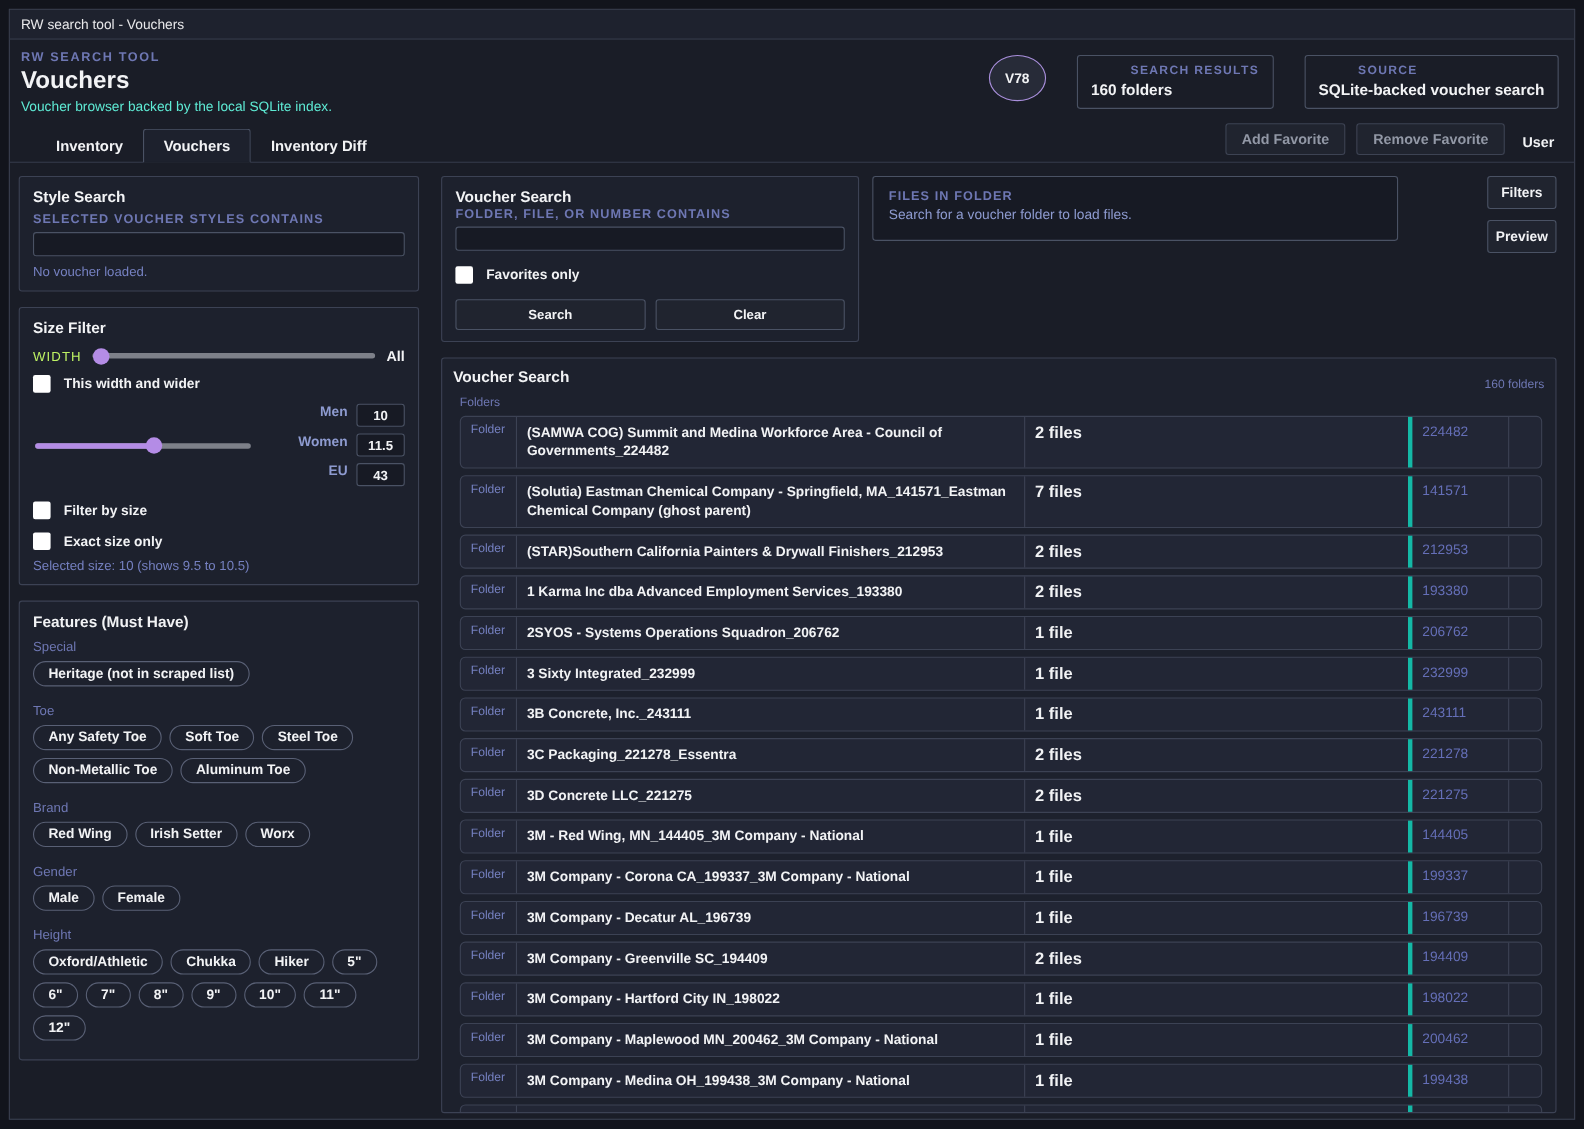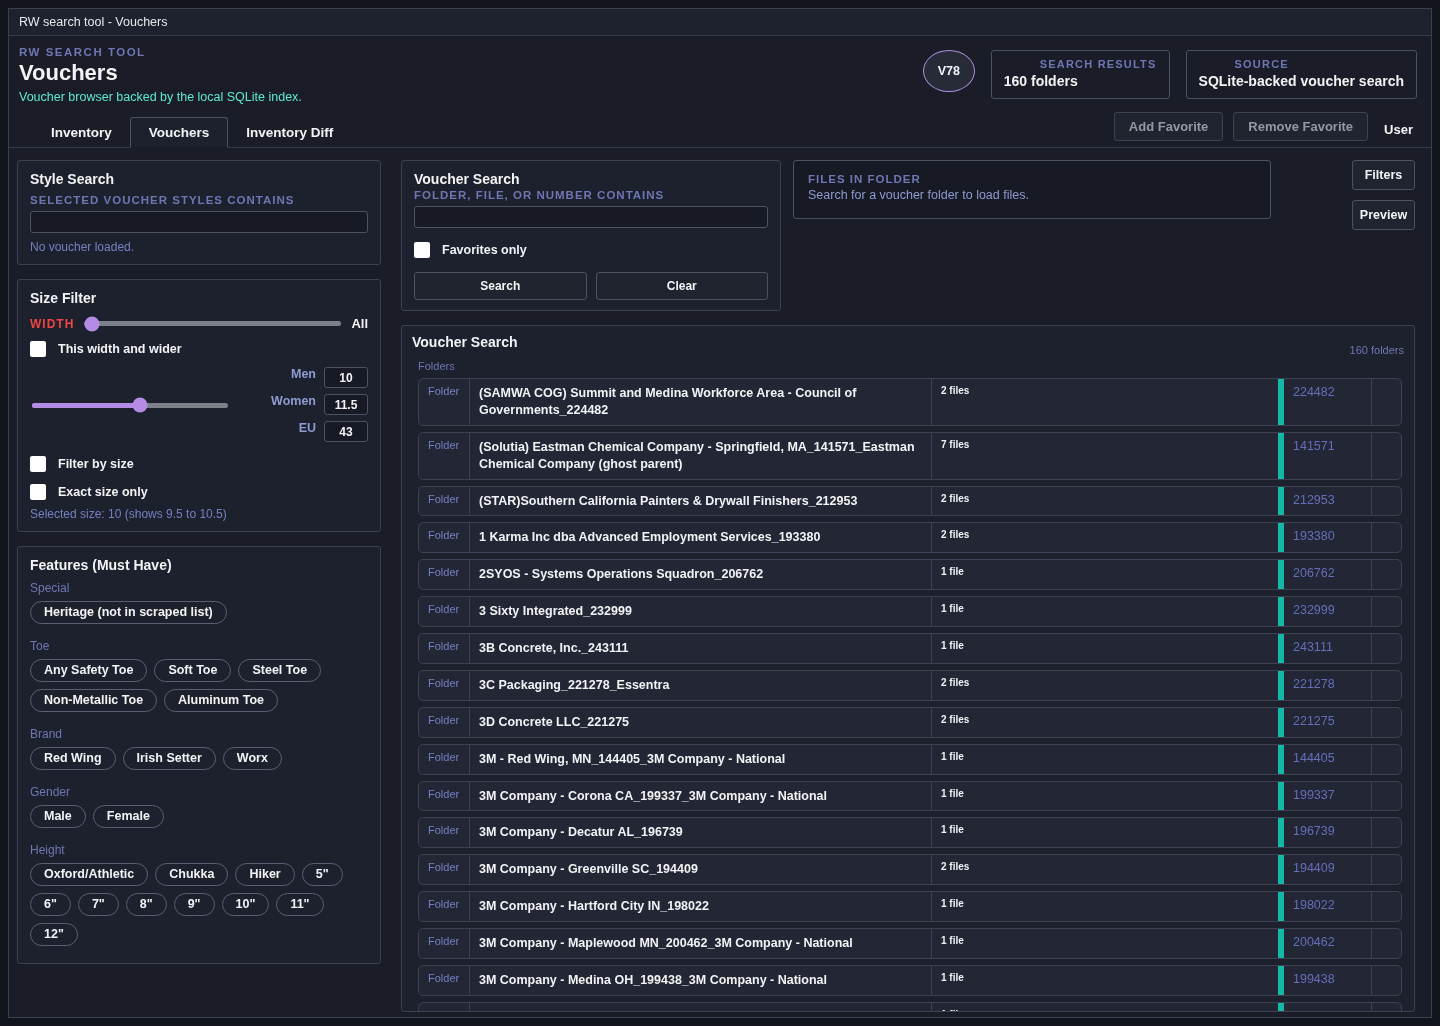--- a/index.html
+++ b/index.html
@@ -6,21 +6,21 @@
   html,body { width:1440px; height:1026px; background:#12141c; font-family:"Liberation Sans", sans-serif; overflow:hidden; }
   .window { position:absolute; left:8px; top:8px; width:1424px; height:1010px; background:#1a1d27; border:1px solid #3a4050; display:flex; flex-direction:column; }
   .titlebar { height:27px; background:#1e222e; border-bottom:1px solid #343a4a; color:#e8e8ea; font-size:12.5px; display:flex; align-items:center; padding:0 10px; flex:0 0 auto; }
 
   
   .header { display:flex; padding:10px 14px 2px 10px; flex:0 0 auto; }
   .hdr-left { flex:1; }
   .caps { color:#6e77b3; font-size:11.5px; font-weight:bold; letter-spacing:1.5px; }
   .hdr-title { color:#f2f3f5; font-size:22px; font-weight:bold; margin-top:2px; }
   .hdr-sub { color:#5eead4; font-size:12.5px; margin-top:4px; }
-  .hdr-right { display:flex; align-items:flex-start; gap:16px; padding-top:4px; }
+  .hdr-right { display:flex; align-items:flex-start; gap:28px; padding-top:4px; }
   .badge { width:52px; height:42px; border:1.5px solid #a98fdc; border-radius:50%; background:#272b38; color:#f2f3f5; font-size:12.5px; font-weight:bold; display:flex; align-items:center; justify-content:center; }
   .info-box { border:1px solid #4a5264; border-radius:3px; padding:7px 12px 9px 12px; min-width:138px; }
   .info-label { color:#6e77b3; font-size:11px; font-weight:bold; letter-spacing:1.2px;padding-left:36px; }
   .info-value { color:#f2f3f5; font-size:14px; font-weight:bold; margin-top:3px; }
 
   
   .tabbar { display:flex; align-items:flex-end; padding:6px 14px 0 24px; border-bottom:1px solid #343a4a; flex:0 0 auto; }
   .tab { color:#f2f3f5; font-size:13.5px; font-weight:bold; padding:7px 18px; cursor:default; }
   .tab.active { border:1px solid #4a5264; border-bottom:1px solid #1a1d27; background:#1d212d; margin-bottom:-1px; border-radius:3px 3px 0 0; }
   .tabbar-spacer { flex:1; }
@@ -31,21 +31,21 @@
   .main { flex:1; display:flex; overflow:hidden; }
   .sidebar { width:364px; margin:12px 0 0 8px; flex:0 0 auto; }
   .panel { background:#1d212d; border:1px solid #3c4254; border-radius:3px; padding:10px 12px; margin-bottom:14px; }
   .panel-title { color:#f2f3f5; font-size:14px; font-weight:bold; }
   .sub-label { color:#6e77b3; font-size:11.5px; font-weight:bold; letter-spacing:1px; margin-top:7px; }
   .text-input { width:100%; height:22px; background:#171a24; border:1px solid #4a5264; border-radius:3px; color:#f2f3f5; font-size:12.5px; padding:0 6px; margin-top:5px; font-family:"Liberation Sans",sans-serif; }
   .muted-note { color:#7580c0; font-size:12px; margin-top:7px; }
 
   
   .slider-row { display:flex; align-items:center; margin-top:10px; }
-  .slider-label { color:#ef4444; font-size:12px; font-weight:bold; letter-spacing:1px; margin-right:10px; }
+  .slider-label { color:#bef264; font-size:12px; font-weight:normal; letter-spacing:1px; margin-right:10px; }
   .track { position:relative; height:5px; background:#7d8089; border-radius:3px; flex:1; }
   .track .fill { position:absolute; left:0; top:0; bottom:0; background:#b48ce6; border-radius:3px; }
   .thumb { position:absolute; top:50%; width:15px; height:15px; background:#b48ce6; border-radius:50%; transform:translate(-50%,-50%); }
   .slider-all { color:#f2f3f5; font-size:13px; font-weight:bold; margin-left:10px; }
   .chk-row { display:flex; align-items:center; margin-top:12px; }
   .chk { width:16px; height:16px; background:#ffffff; border-radius:2px; flex:0 0 auto; }
   .chk-label { color:#f2f3f5; font-size:12.5px; font-weight:bold; margin-left:12px; }
   .size-grid { display:flex; margin-top:4px; }
   .size-slider-zone { flex:1; position:relative; }
   .size-slider-zone .track { position:absolute; left:2px; right:12px; top:50%; margin-top:-2px; }
@@ -74,21 +74,21 @@
   .results-panel { background:#1d212d; border:1px solid #3c4254; border-radius:3px; margin-top:14px; padding:8px 10px; height:687px; flex:0 0 auto; overflow:hidden; }
   .results-hdr { display:flex; align-items:flex-start; }
   .results-title { color:#f2f3f5; font-size:14px; font-weight:bold; }
   .results-count { margin-left:auto; color:#6e77b3; font-size:11px; padding-top:10px; }
   .results-group { color:#6e77b3; font-size:11px; margin:4px 0 6px 6px; }
   .rows { }
   .vrow { display:flex; align-items:stretch; background:#222635; border:1px solid #3c4254; border-radius:5px; margin:0 2px 6px 6px; }
   .c { padding:6px 9px; }
   .c-type { width:51px; flex:0 0 auto; border-right:1px solid #3c4254; color:#7580c0; font-size:11px; }
   .c-name { width:462px; flex:0 0 auto; border-right:1px solid #3c4254; color:#f2f3f5; font-size:12.5px; font-weight:bold; line-height:1.35; }
-  .c-files { flex:1; border-right:6px solid #14b8a6; color:#f2f3f5; font-size:10px; font-weight:bold; }
+  .c-files { flex:1; border-right:4px solid #14b8a6; color:#f2f3f5; font-size:15px; font-weight:bold; }
   .c-num { width:88px; flex:0 0 auto; border-right:1px solid #3c4254; color:#656fb8; font-size:12.5px; }
   .c-tail { width:29px; flex:0 0 auto; }
 </style>
 </head>
 <body>
 
 <div class="window">
 
   <div class="titlebar">
     <span>RW search tool - Vouchers</span>

